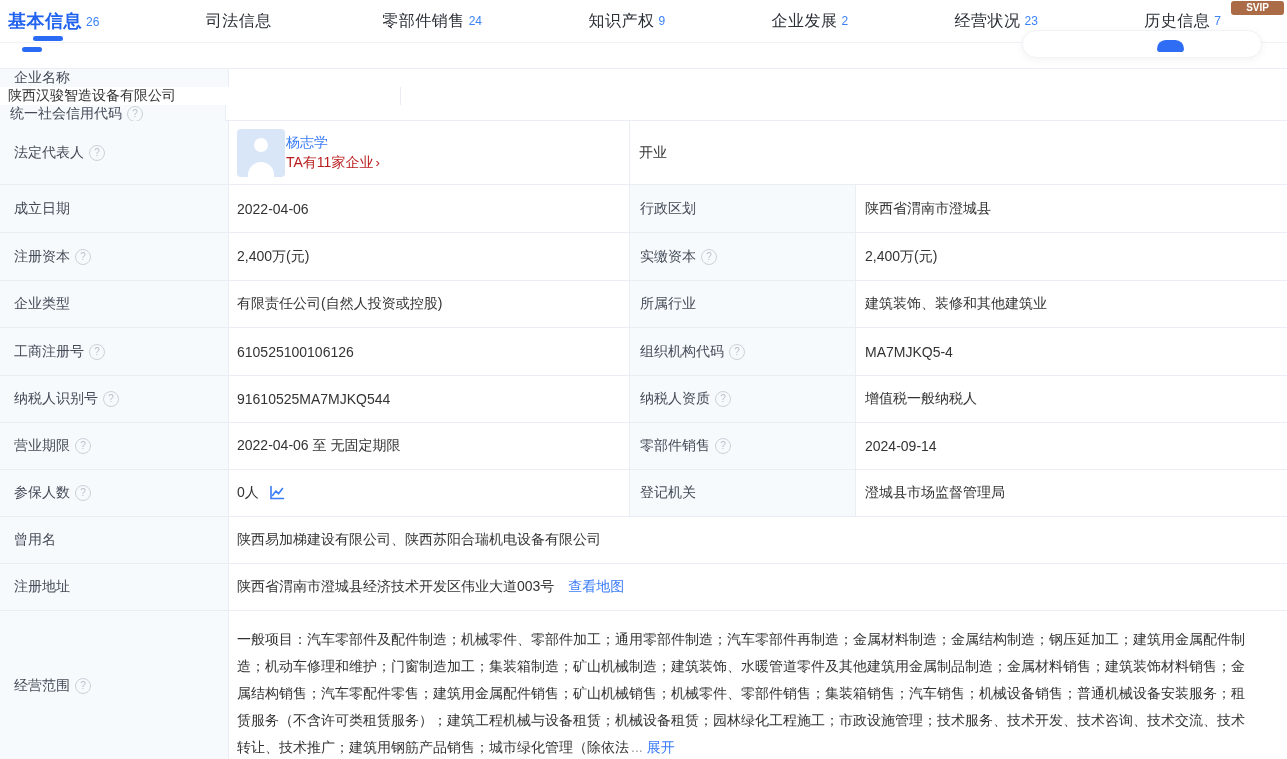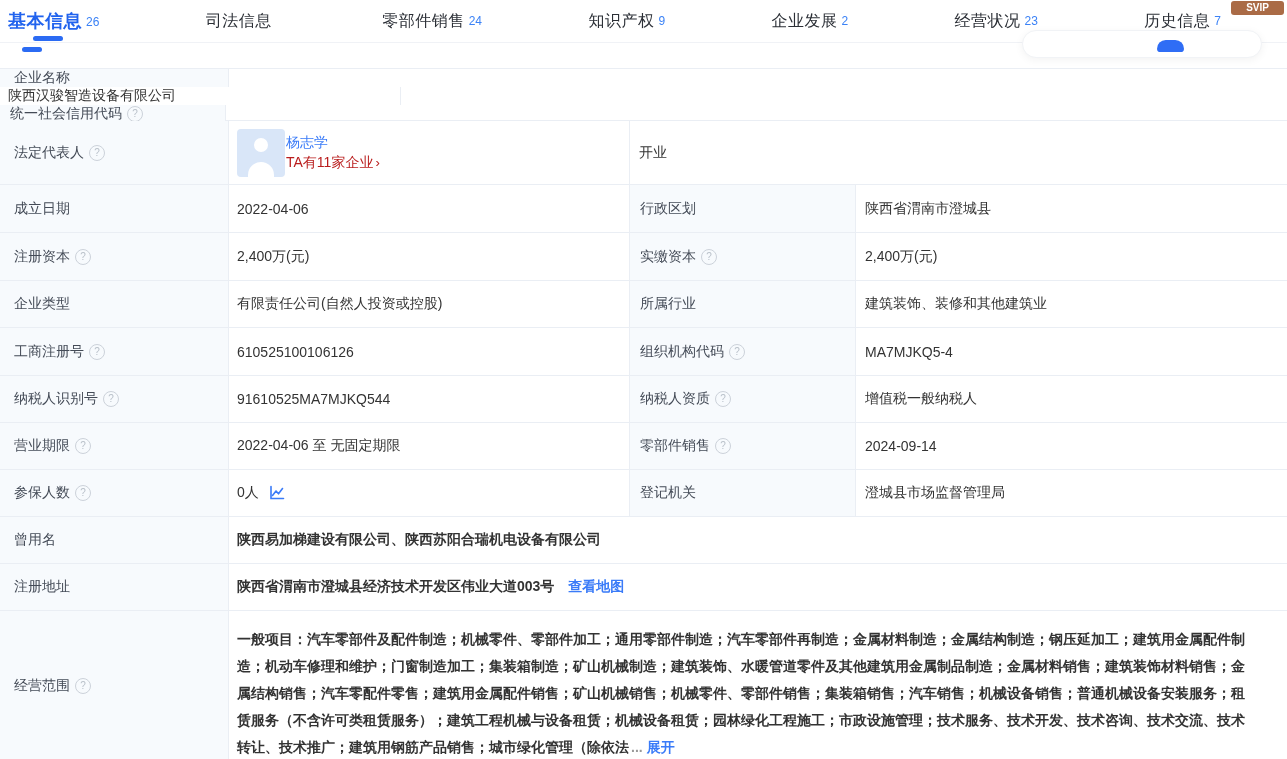--- a/index.html
+++ b/index.html
@@ -37,21 +37,21 @@
   
   .tbl{position:absolute;top:68px;left:0;right:0;bottom:0;border-top:1px solid #eaeef4;}
   .row{display:flex;box-sizing:border-box;border-bottom:1px solid #eaeef4;}
   .h52{height:52px;flex-direction:column;} .h64{height:64px;} .h48{height:48px;} .h47{height:47px;} .hbig{height:149px;}
   .cell{box-sizing:border-box;display:flex;align-items:center;font-size:14px;}
   .lab{background:#f7fafd;border-right:1px solid #eaeef4;color:#444b57;}
   .lab1{width:229px;padding-left:14px;}
   .val1{width:401px;padding-left:8px;border-right:1px solid #eaeef4;color:#333;}
   .lab2{width:226px;padding-left:10px;}
   .val2{flex:1;padding-left:9px;color:#333;}
-  .valwide{flex:1;padding-left:8px;color:#333;font-weight:bold;}
+  .valwide{flex:1;padding-left:8px;color:#333;}
   .q{
     display:inline-flex;align-items:center;justify-content:center;
     width:14px;height:14px;margin-left:5px;border:1px solid #ccd2da;border-radius:50%;
     color:#b9c0c9;font-size:10px;line-height:1;flex:none;cursor:pointer;
   }
   a.blue{color:#3a7bf8;text-decoration:none;cursor:pointer;}
   a.orange{color:#b91c1c;text-decoration:none;cursor:pointer;}
   
   .person{display:flex;align-items:center;gap:1px;}
   .avatar{

